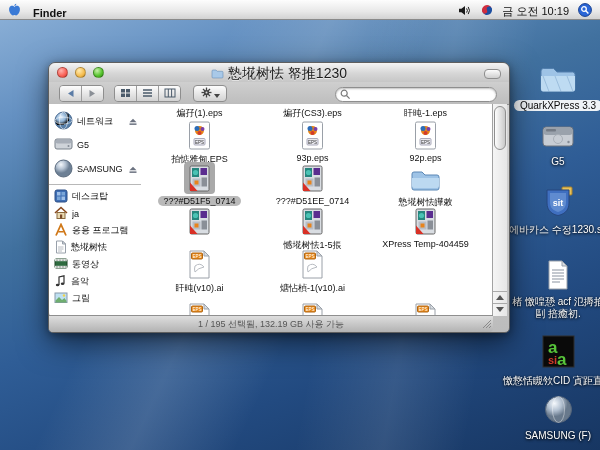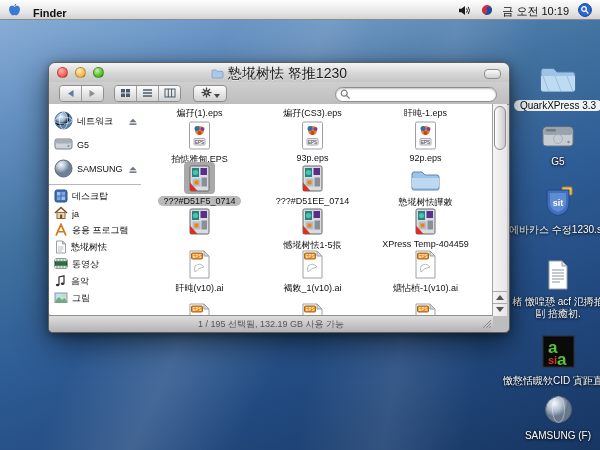--- a/index.html
+++ b/index.html
@@ -494,32 +494,20 @@
         <div class="fcell">
           <div class="ficon">
             <svg width="25" height="29" viewBox="0 0 25 29">
               <path d="M3 1h14l5 5v22H3Z" fill="#fff" stroke="#9aa0a8"></path>
               <path d="M17 1l5 5h-5Z" fill="#d8dde2" stroke="#9aa0a8"></path>
               <rect x="4.5" y="3" width="11" height="6" rx="1" fill="#e88a1a" stroke="#b06512"></rect>
               <text x="10" y="8" font-size="4.5" text-anchor="middle" fill="#fff">EPS</text>
               <path d="M8 16q5-4 9 1-6 1-9 5-1-3 0-6" fill="none" stroke="#b8bcc2"></path>
             </svg>
           </div>
-          <div class="flabel">褐敇_1(v10).ai</div>
-        </div>
-        <div class="fcell">
-          <div class="ficon">
-            <svg width="25" height="29" viewBox="0 0 25 29">
-              <path d="M3 1h14l5 5v22H3Z" fill="#fff" stroke="#9aa0a8"></path>
-              <path d="M17 1l5 5h-5Z" fill="#d8dde2" stroke="#9aa0a8"></path>
-              <rect x="4.5" y="3" width="11" height="6" rx="1" fill="#e88a1a" stroke="#b06512"></rect>
-              <text x="10" y="8" font-size="4.5" text-anchor="middle" fill="#fff">EPS</text>
-              <path d="M8 16q5-4 9 1-6 1-9 5-1-3 0-6" fill="none" stroke="#b8bcc2"></path>
-            </svg>
-          </div>
           <div class="flabel">煻怗楨-1(v10).ai</div>
         </div>
       </div>
       <div class="frow" style="top: 197px;">
         <div class="fcell">
           <div class="ficon">
             <svg width="25" height="29" viewBox="0 0 25 29">
               <path d="M3 1h14l5 5v22H3Z" fill="#fff" stroke="#9aa0a8"></path>
               <path d="M17 1l5 5h-5Z" fill="#d8dde2" stroke="#9aa0a8"></path>
               <rect x="4.5" y="3" width="11" height="6" rx="1" fill="#e88a1a" stroke="#b06512"></rect>

